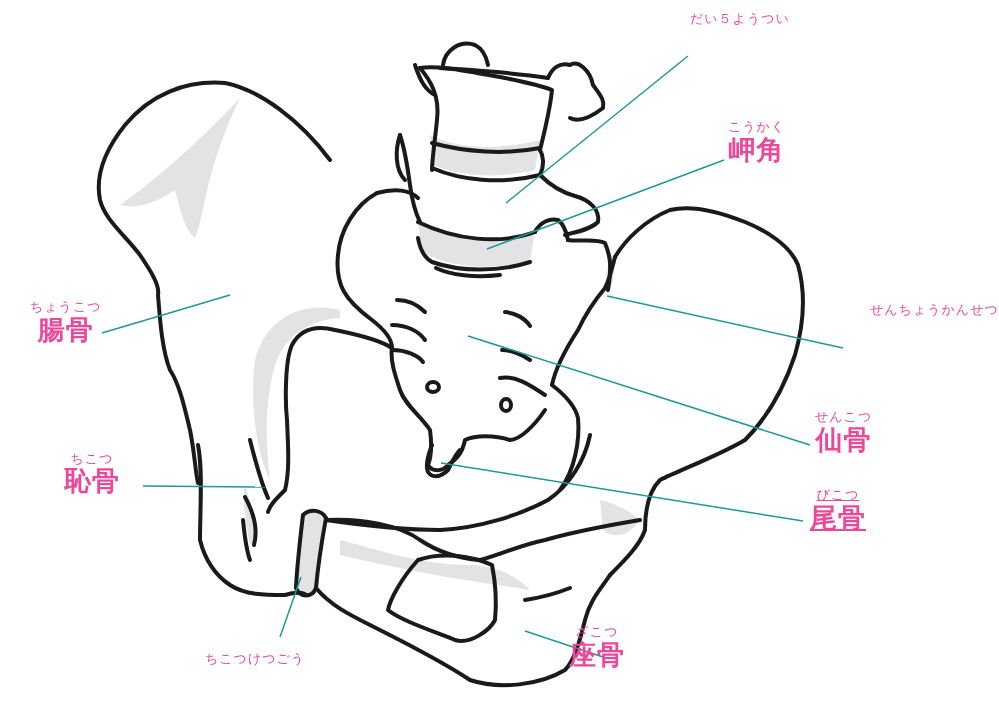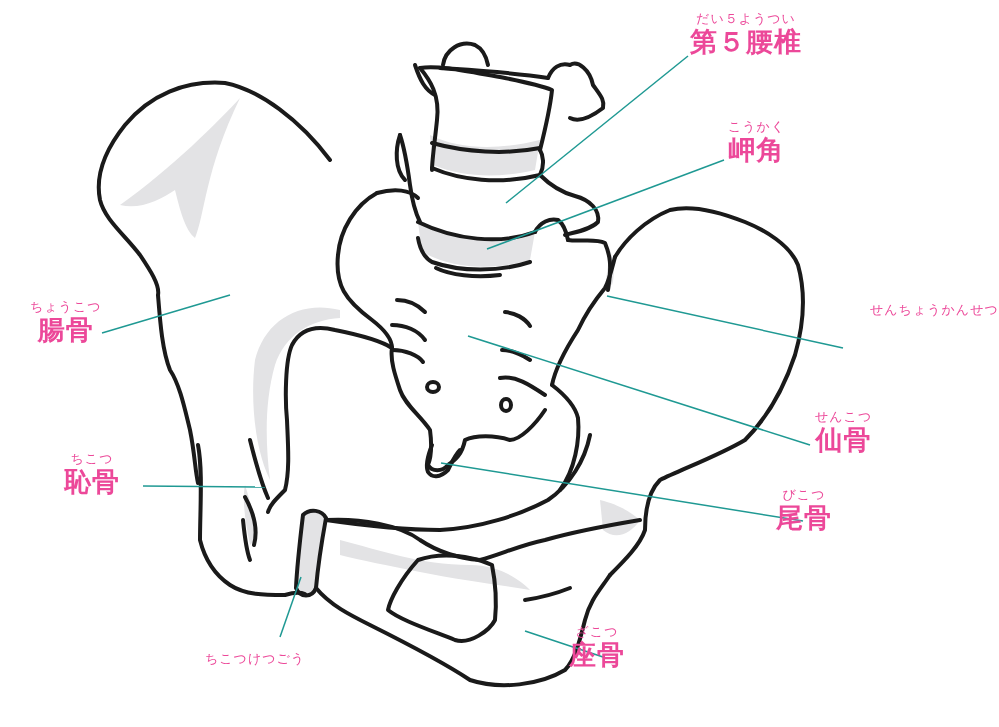--- a/index.html
+++ b/index.html
@@ -98,42 +98,41 @@
     <line x1="468" y1="336" x2="810" y2="445"></line>
     <line x1="143" y1="486" x2="265" y2="487"></line>
     <line x1="441" y1="463" x2="803" y2="521"></line>
     <line x1="525" y1="631" x2="603" y2="657"></line>
     <line x1="301" y1="577" x2="280" y2="637"></line>
   </g>
 </svg>
 
 <div class="lbl" style="left:690px; top:12px;">
   <span class="ruby">だい５ようつい</span>
-  <span class="term">第５腰椎</span>
 </div>
 <div class="lbl" style="left:728px; top:120px;">
   <span class="ruby">こうかく</span>
   <span class="term">岬角</span>
 </div>
 <div class="lbl" style="left:22px; top:300px;margin-left:8px;">
   <span class="ruby">ちょうこつ</span>
   <span class="term">腸骨</span>
 </div>
 <div class="lbl" style="left:838px; top:303px;margin-left:32px;">
   <span class="ruby">せんちょうかんせつ</span>
 </div>
 <div class="lbl" style="left:815px; top:410px;">
   <span class="ruby">せんこつ</span>
   <span class="term">仙骨</span>
 </div>
-<div class="lbl" style="left:64px; top:452px;">
+<div class="lbl" style="left:64px; top:452px;font-family:Liberation Serif, serif;">
   <span class="ruby">ちこつ</span>
   <span class="term">恥骨</span>
 </div>
-<div class="lbl" style="left:776px; top:488px;">
+<div class="lbl" style="left:810px; top:488px;text-decoration:underline;">
   <span class="ruby">びこつ</span>
   <span class="term">尾骨</span>
 </div>
 <div class="lbl" style="left:569px; top:625px;">
   <span class="ruby">ざこつ</span>
   <span class="term">座骨</span>
 </div>
 <div class="lbl" style="left:205px; top:652px;">
   <span class="ruby">ちこつけつごう</span>
 </div>

